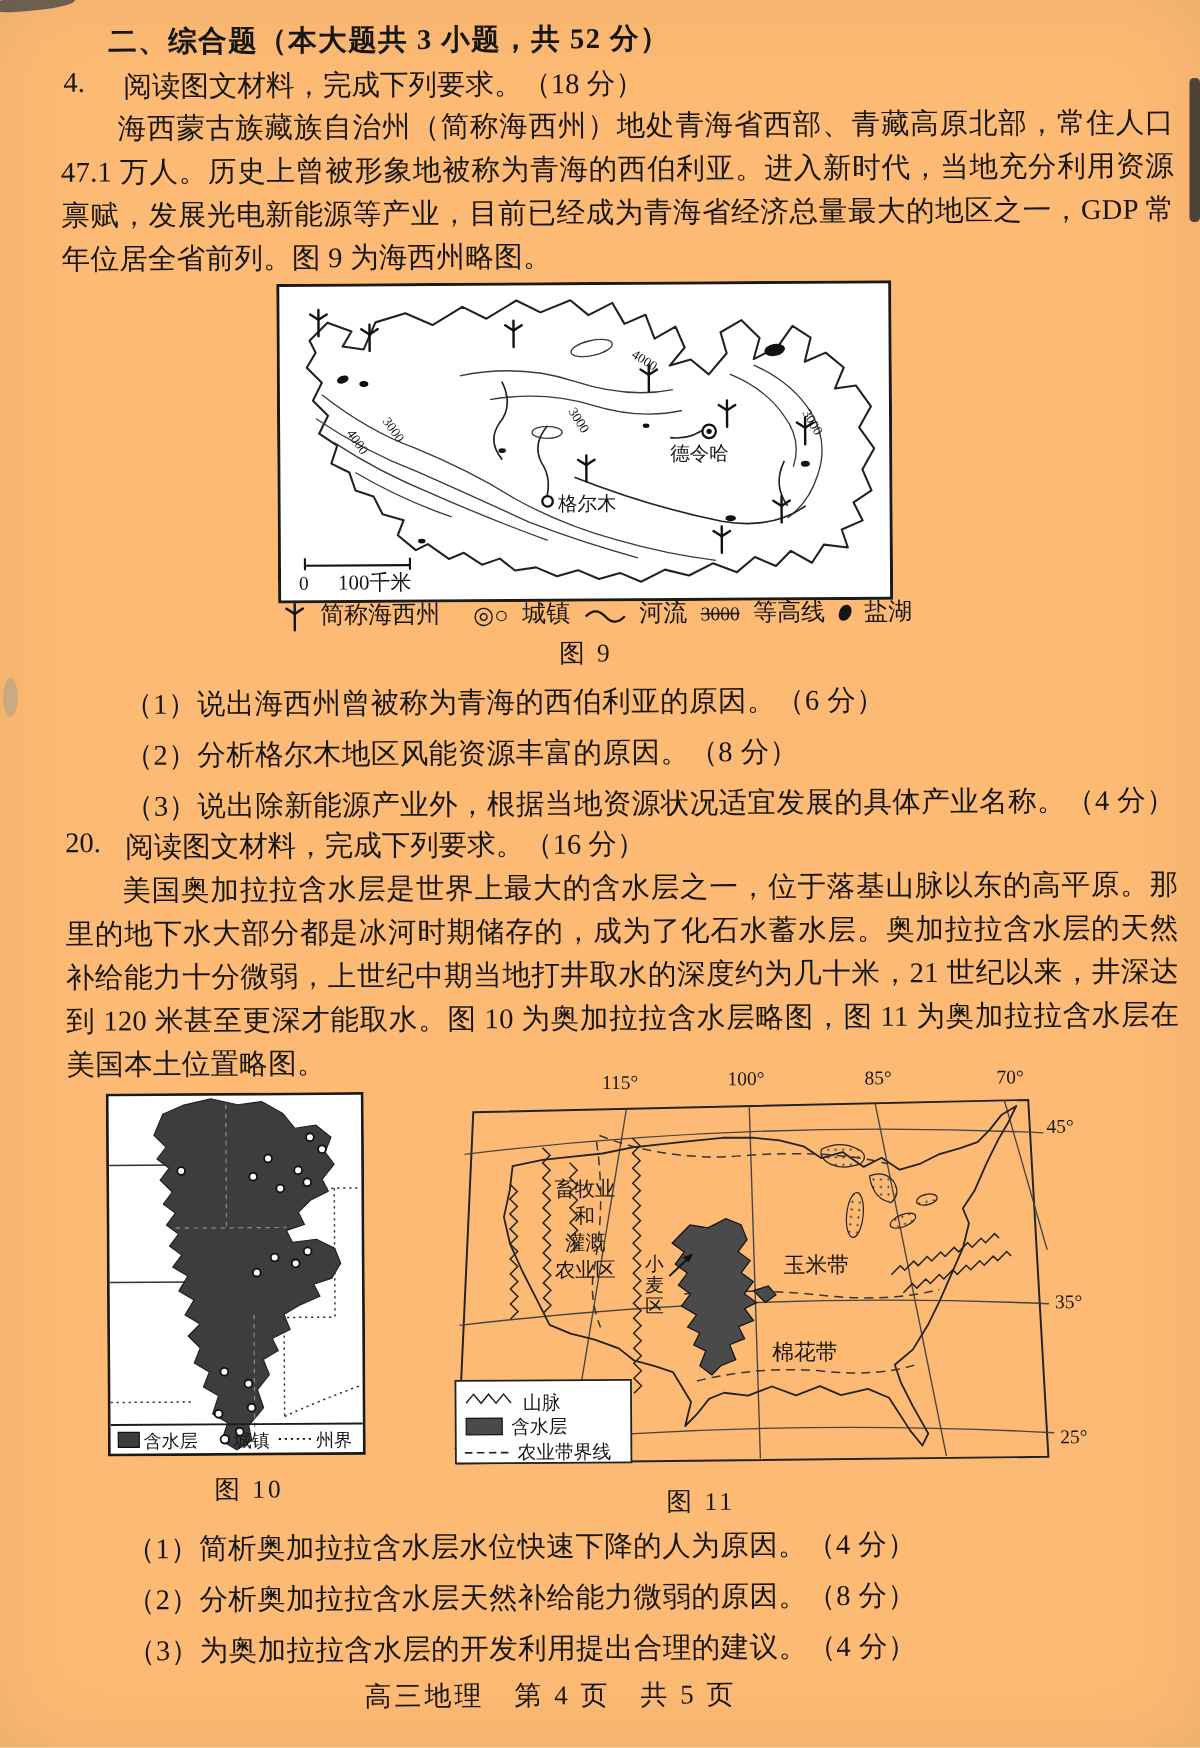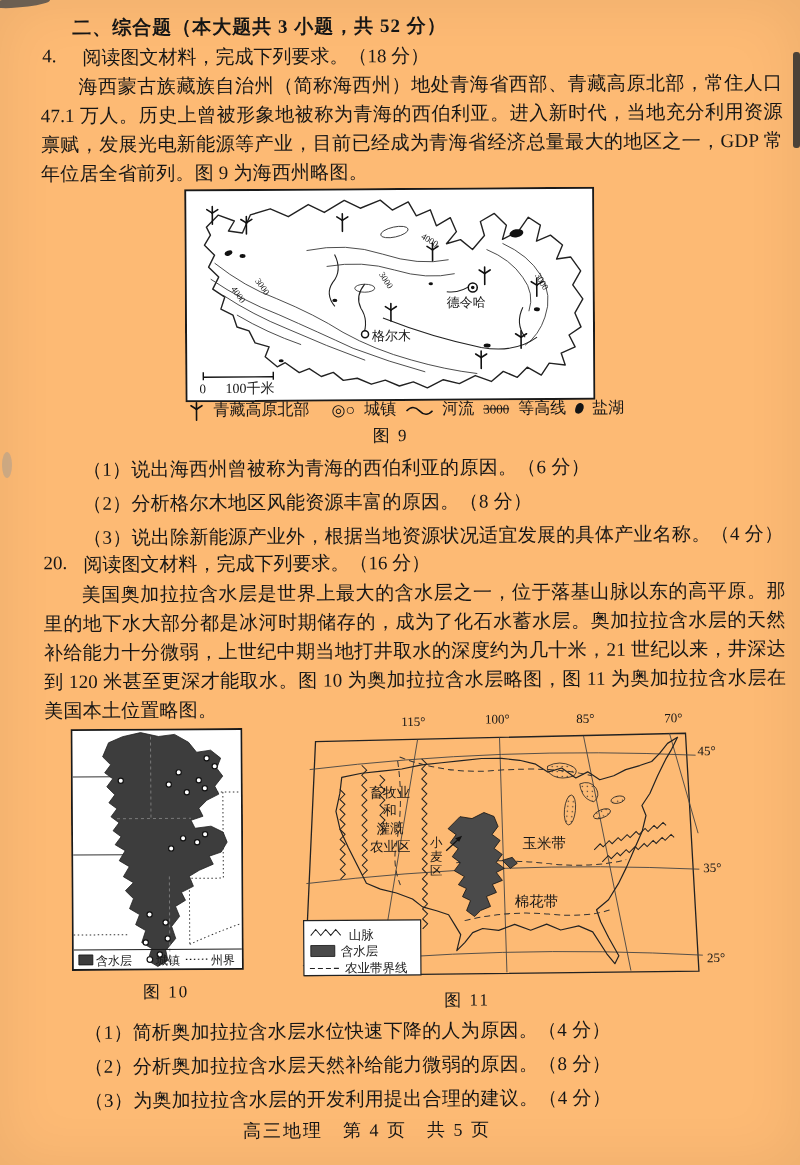--- a/index.html
+++ b/index.html
@@ -126,21 +126,21 @@
       <text x="14" y="204" font-size="13">0</text>
       <text x="40" y="204" font-size="14">100千米</text>
     </svg>
 
     <div class="abs legend9" style="left:186px;top:399px;">
       <span class="sym">
         <svg width="16" height="20" viewBox="-8 -8 16 20">
             <use href="#wt"></use>
           </svg>
       </span>
-      <span>青藏高原北部</span>
+      <span>简称海西州</span>
       <span style="width:4px"></span>
       <span class="sym">◎○</span>
       <span>城镇</span>
       <span class="sym">
         <svg width="28" height="12" viewBox="0 0 28 12">
             <path d="M1 7 q6.5 -7 13 0 q6.5 7 13 0" fill="none" stroke="#111" stroke-width="1.5"></path>
           </svg>
       </span>
       <span>河流</span>
       <span class="sym contour-sw">3000</span>

